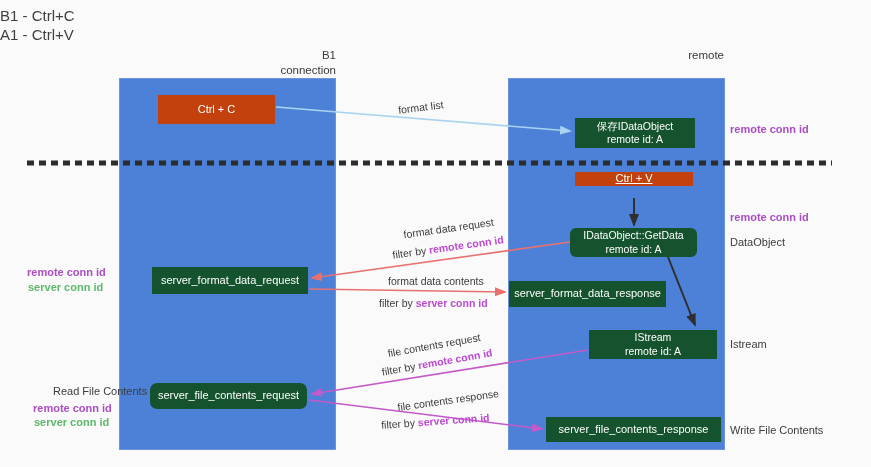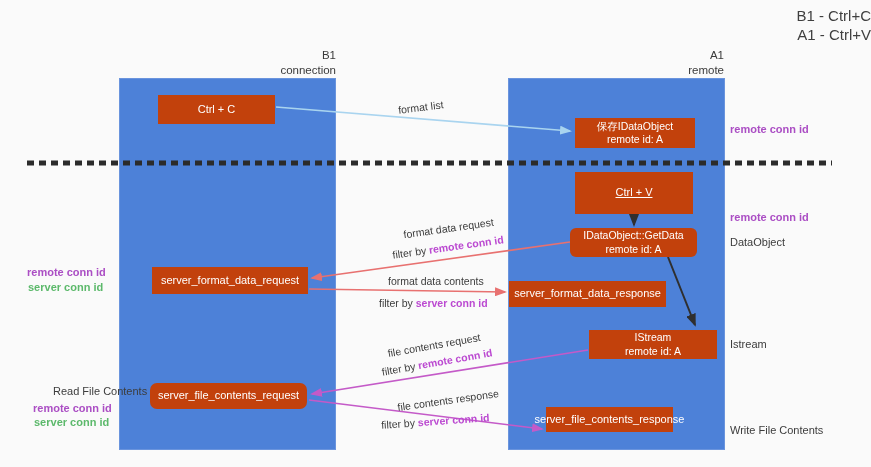--- a/index.html
+++ b/index.html
@@ -4,36 +4,36 @@
 <style>
   html,body{margin:0;padding:0;background:#fafafa;}
   .stage{
     position:relative;width:871px;height:467px;overflow:hidden;
     background:#fafafa;
     font-family:"Liberation Sans","DejaVu Sans",sans-serif;
     color:#3c3c3c;
   }
   .abs{position:absolute;}
   .title{
-    left:0;top:7px;width:871px;text-align:right;
+    left:0;top:7px;width:871px;text-align:left;
     font-size:15px;line-height:1.25;color:#3f3f3f;
   }
   .lane{
     background:#4d81d8;border:1px solid #6a94dd;box-sizing:border-box;
   }
   .lane-header{
     text-align:right;font-size:11.5px;line-height:1.3;color:#3a3a3a;
   }
   .node{
     display:flex;flex-direction:column;align-items:center;justify-content:center;
     color:#ffffff;font-size:11px;line-height:1.25;text-align:center;
     box-sizing:border-box;
   }
   .node.green{background:#c2410c;}
-  .node.orange{background:#c2410c;}
+  .node.orange{background:#14532d;}
   .edge-label{
     font-size:10.5px;color:#3c3c3c;white-space:nowrap;
   }
   .hl-purple{color:#bb49d1;font-weight:700;}
   .side-label{font-size:11px;white-space:nowrap;}
   .side-label.purple{color:#ab4ec4;font-weight:700;}
   .side-label.green{color:#5cb96b;font-weight:700;}
   .side-label.dark{color:#3c3c3c;font-weight:400;}
   svg.overlay{position:absolute;left:0;top:0;pointer-events:none;}
 </style>
@@ -45,21 +45,20 @@
   <div class="abs title">
     <div>B1 - Ctrl+C</div>
     <div>A1 - Ctrl+V</div>
   </div>
 
   <div class="abs lane-header" style="left:120px;top:48px;width:216px;">
     <div>B1</div>
     <div>connection</div>
   </div>
   <div class="abs lane-header" style="left:508px;top:48px;width:216px;">
-    <div>A1</div>
     <div>remote</div>
   </div>
 
   <div class="abs lane" style="left:119px;top:78px;width:217px;height:372px;"></div>
   <div class="abs lane" style="left:508px;top:78px;width:217px;height:372px;"></div>
 
   <svg class="overlay" width="871" height="467" viewBox="0 0 871 467">
     <defs>
       <marker id="m-blue" markerUnits="userSpaceOnUse" markerWidth="12" markerHeight="9" refX="10" refY="4.5" orient="auto">
         <path d="M0,0 L12,4.5 L0,9 z" fill="#a9d4ef"></path>
@@ -94,21 +93,21 @@
 
   <div class="abs node green" style="left:158px;top:95px;width:117px;height:29px;">
     <span>Ctrl + C</span>
   </div>
 
   <div class="abs node orange" style="left:575px;top:118px;width:120px;height:30px;font-size:10.5px;">
     <span>保存IDataObject</span>
     <span>remote id: A</span>
   </div>
 
-  <div class="abs node green" style="left:575px;top:172px;width:118px;height:42px;text-decoration:underline;">
+  <div class="abs node green" style="left:575px;top:172px;width:118px;height:14px;text-decoration:underline;">
     <span>Ctrl + V</span>
   </div>
 
   <div class="abs node orange" style="left:570px;top:228px;width:127px;height:29px;font-size:10.5px;border-radius:6px;">
     <span>IDataObject::GetData</span>
     <span>remote id: A</span>
   </div>
 
   <div class="abs node orange" style="left:152px;top:267px;width:156px;height:27px;">
     <span>server_format_data_request</span>
@@ -120,21 +119,21 @@
 
   <div class="abs node orange" style="left:589px;top:330px;width:128px;height:29px;font-size:10.5px;">
     <span>IStream</span>
     <span>remote id: A</span>
   </div>
 
   <div class="abs node orange" style="left:150px;top:383px;width:157px;height:26px;border-radius:7px;">
     <span>server_file_contents_request</span>
   </div>
 
-  <div class="abs node orange" style="left:546px;top:407px;width:127px;height:25px;">
+  <div class="abs node orange" style="left:546px;top:417px;width:175px;height:25px;">
     <span>server_file_contents_response</span>
   </div>
 
   <div class="abs edge-label" style="left:398px;top:101px;transform:rotate(-7deg);">format list</div>
 
   <div class="abs edge-label" style="left:403px;top:222px;transform:rotate(-8deg);">format data request</div>
   <div class="abs edge-label" style="left:392px;top:241px;transform:rotate(-8deg);">
     <span>filter by </span><span class="hl-purple">remote conn id</span>
   </div>
 

